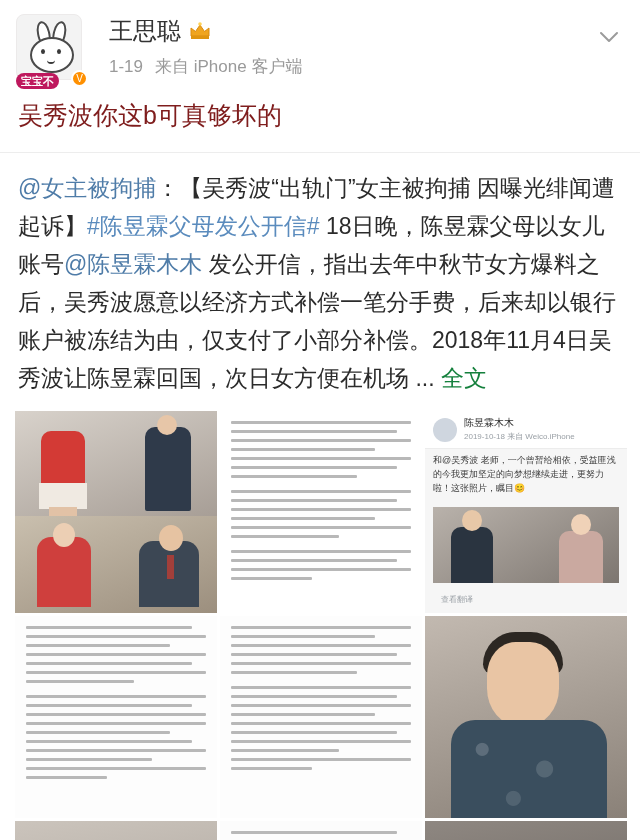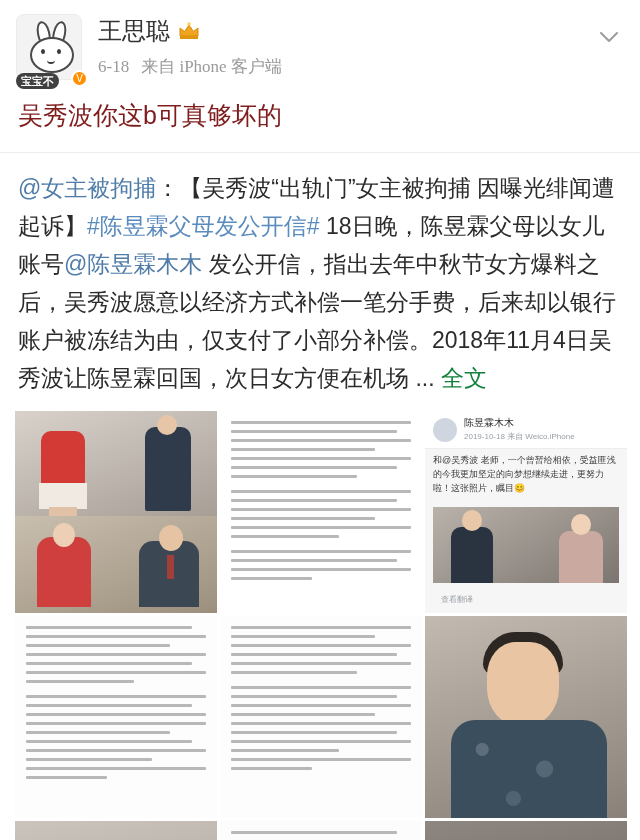--- a/index.html
+++ b/index.html
@@ -81,21 +81,21 @@
     top: 42px;
     width: 8px;
     height: 5px;
     border-bottom: 2px solid #3a3a3a;
     border-radius: 0 0 6px 6px;
   }
   .avatar-badge {
     position: absolute;
     left: 0;
     bottom: -9px;
-    background: #404040;
+    background: #be185d;
     color: #ffffff;
     font-size: 11px;
     line-height: 16px;
     height: 16px;
     padding: 0 5px;
     border-radius: 8px;
     white-space: nowrap;
     font-weight: bold;
   }
   .verified-dot {
@@ -108,25 +108,24 @@
     background: #ff9000;
     border: 2px solid #ffffff;
     box-sizing: border-box;
     color: #fff;
     font-size: 10px;
     line-height: 13px;
     text-align: center;
   }
 
   .header-text {
-    margin-left: 16px;
+    margin-left: 27px;
     padding-top: 2px;
     flex: 1 1 auto;
     min-width: 0;
-    font-family: Liberation Serif, serif;
   }
   .username-row {
     display: flex;
     align-items: center;
   }
   .username {
     font-size: 24px;
     color: #333333;
     font-weight: 500;
     line-height: 30px;
@@ -373,21 +372,21 @@
         <div class="username">王思聪</div>
         <span class="crown-icon">
           <svg width="22" height="20" viewBox="0 0 22 20">
             <path d="M2 15 L2 7 L6.5 10.5 L11 4 L15.5 10.5 L20 7 L20 15 Z" fill="#f0a51e" stroke="#d98b10" stroke-width="1"></path>
             <rect x="2" y="15" width="18" height="3" fill="#e0950f"></rect>
             <circle cx="11" cy="3" r="1.8" fill="#ffd257"></circle>
           </svg>
         </span>
       </div>
       <div class="meta-row">
-        <span class="meta-date">6-18</span>
+        <span class="meta-date">1-19</span>
         <span class="meta-src">来自 iPhone 客户端</span>
       </div>
     </div>
 
     <div class="chevron">
       <svg width="26" height="26" viewBox="0 0 26 26">
         <path d="M5 9 L13 17 L21 9" fill="none" stroke="#9b9b9b" stroke-width="2" stroke-linecap="round" stroke-linejoin="round"></path>
       </svg>
     </div>
   </div>

